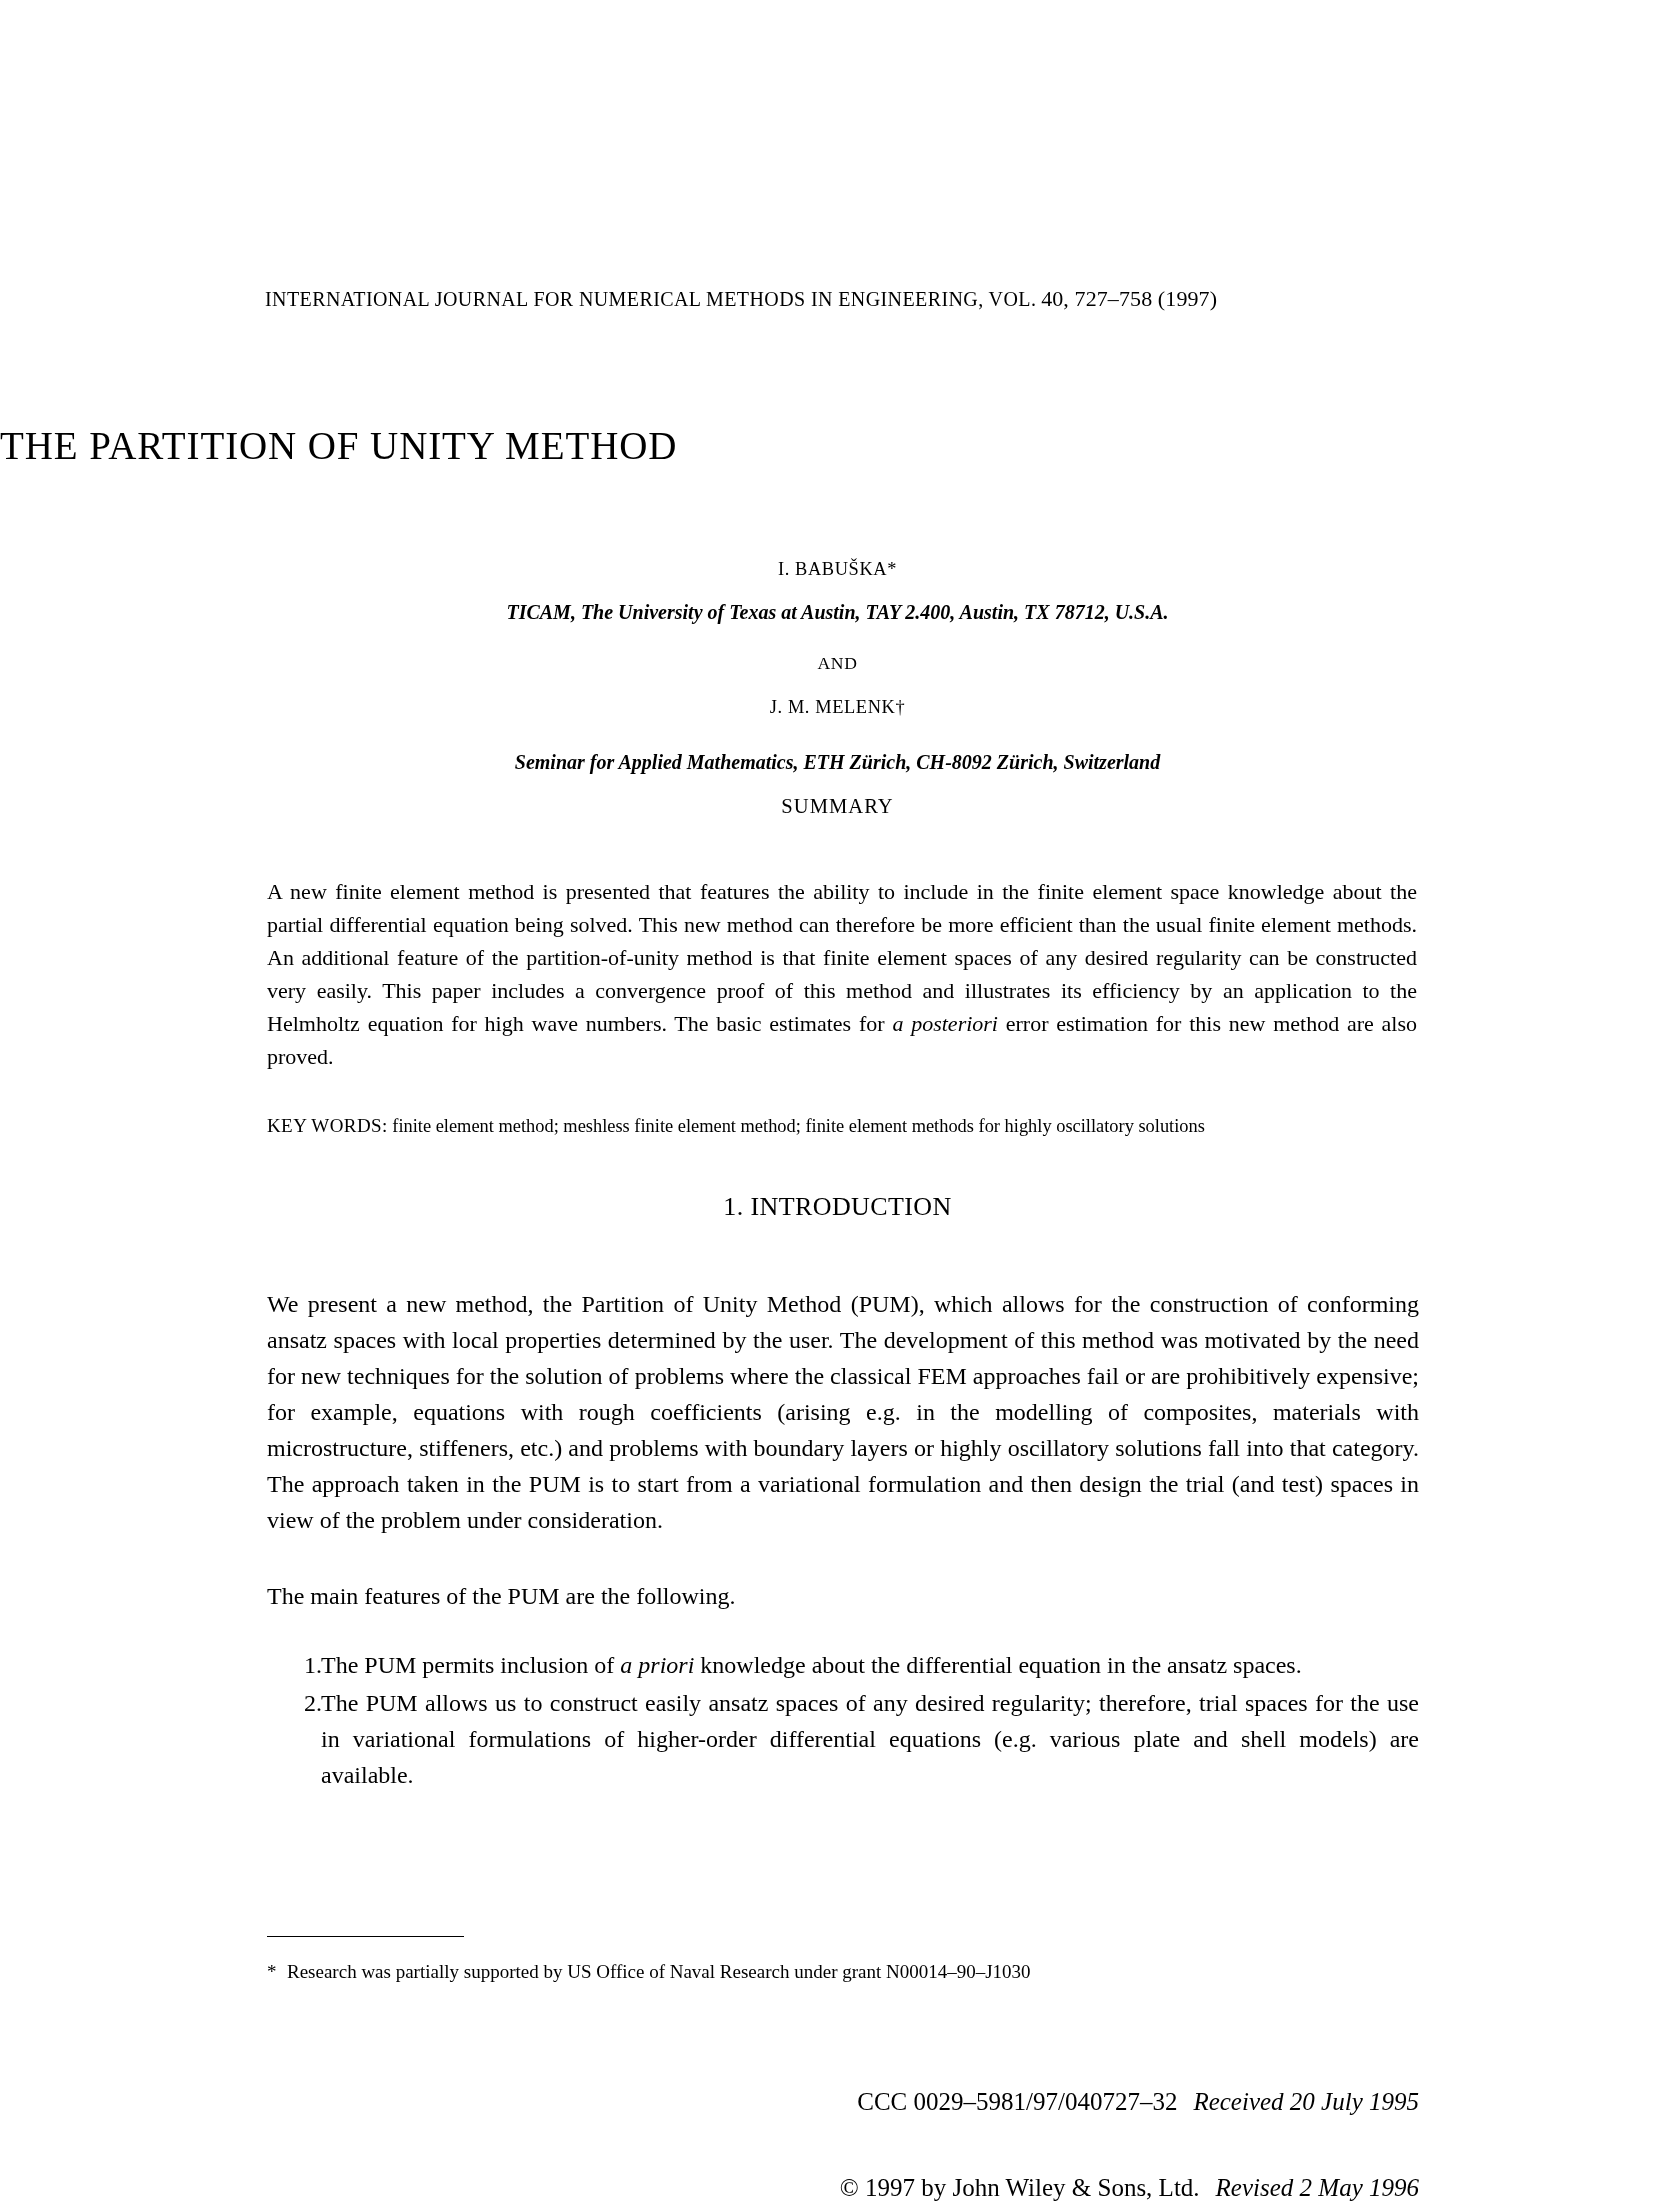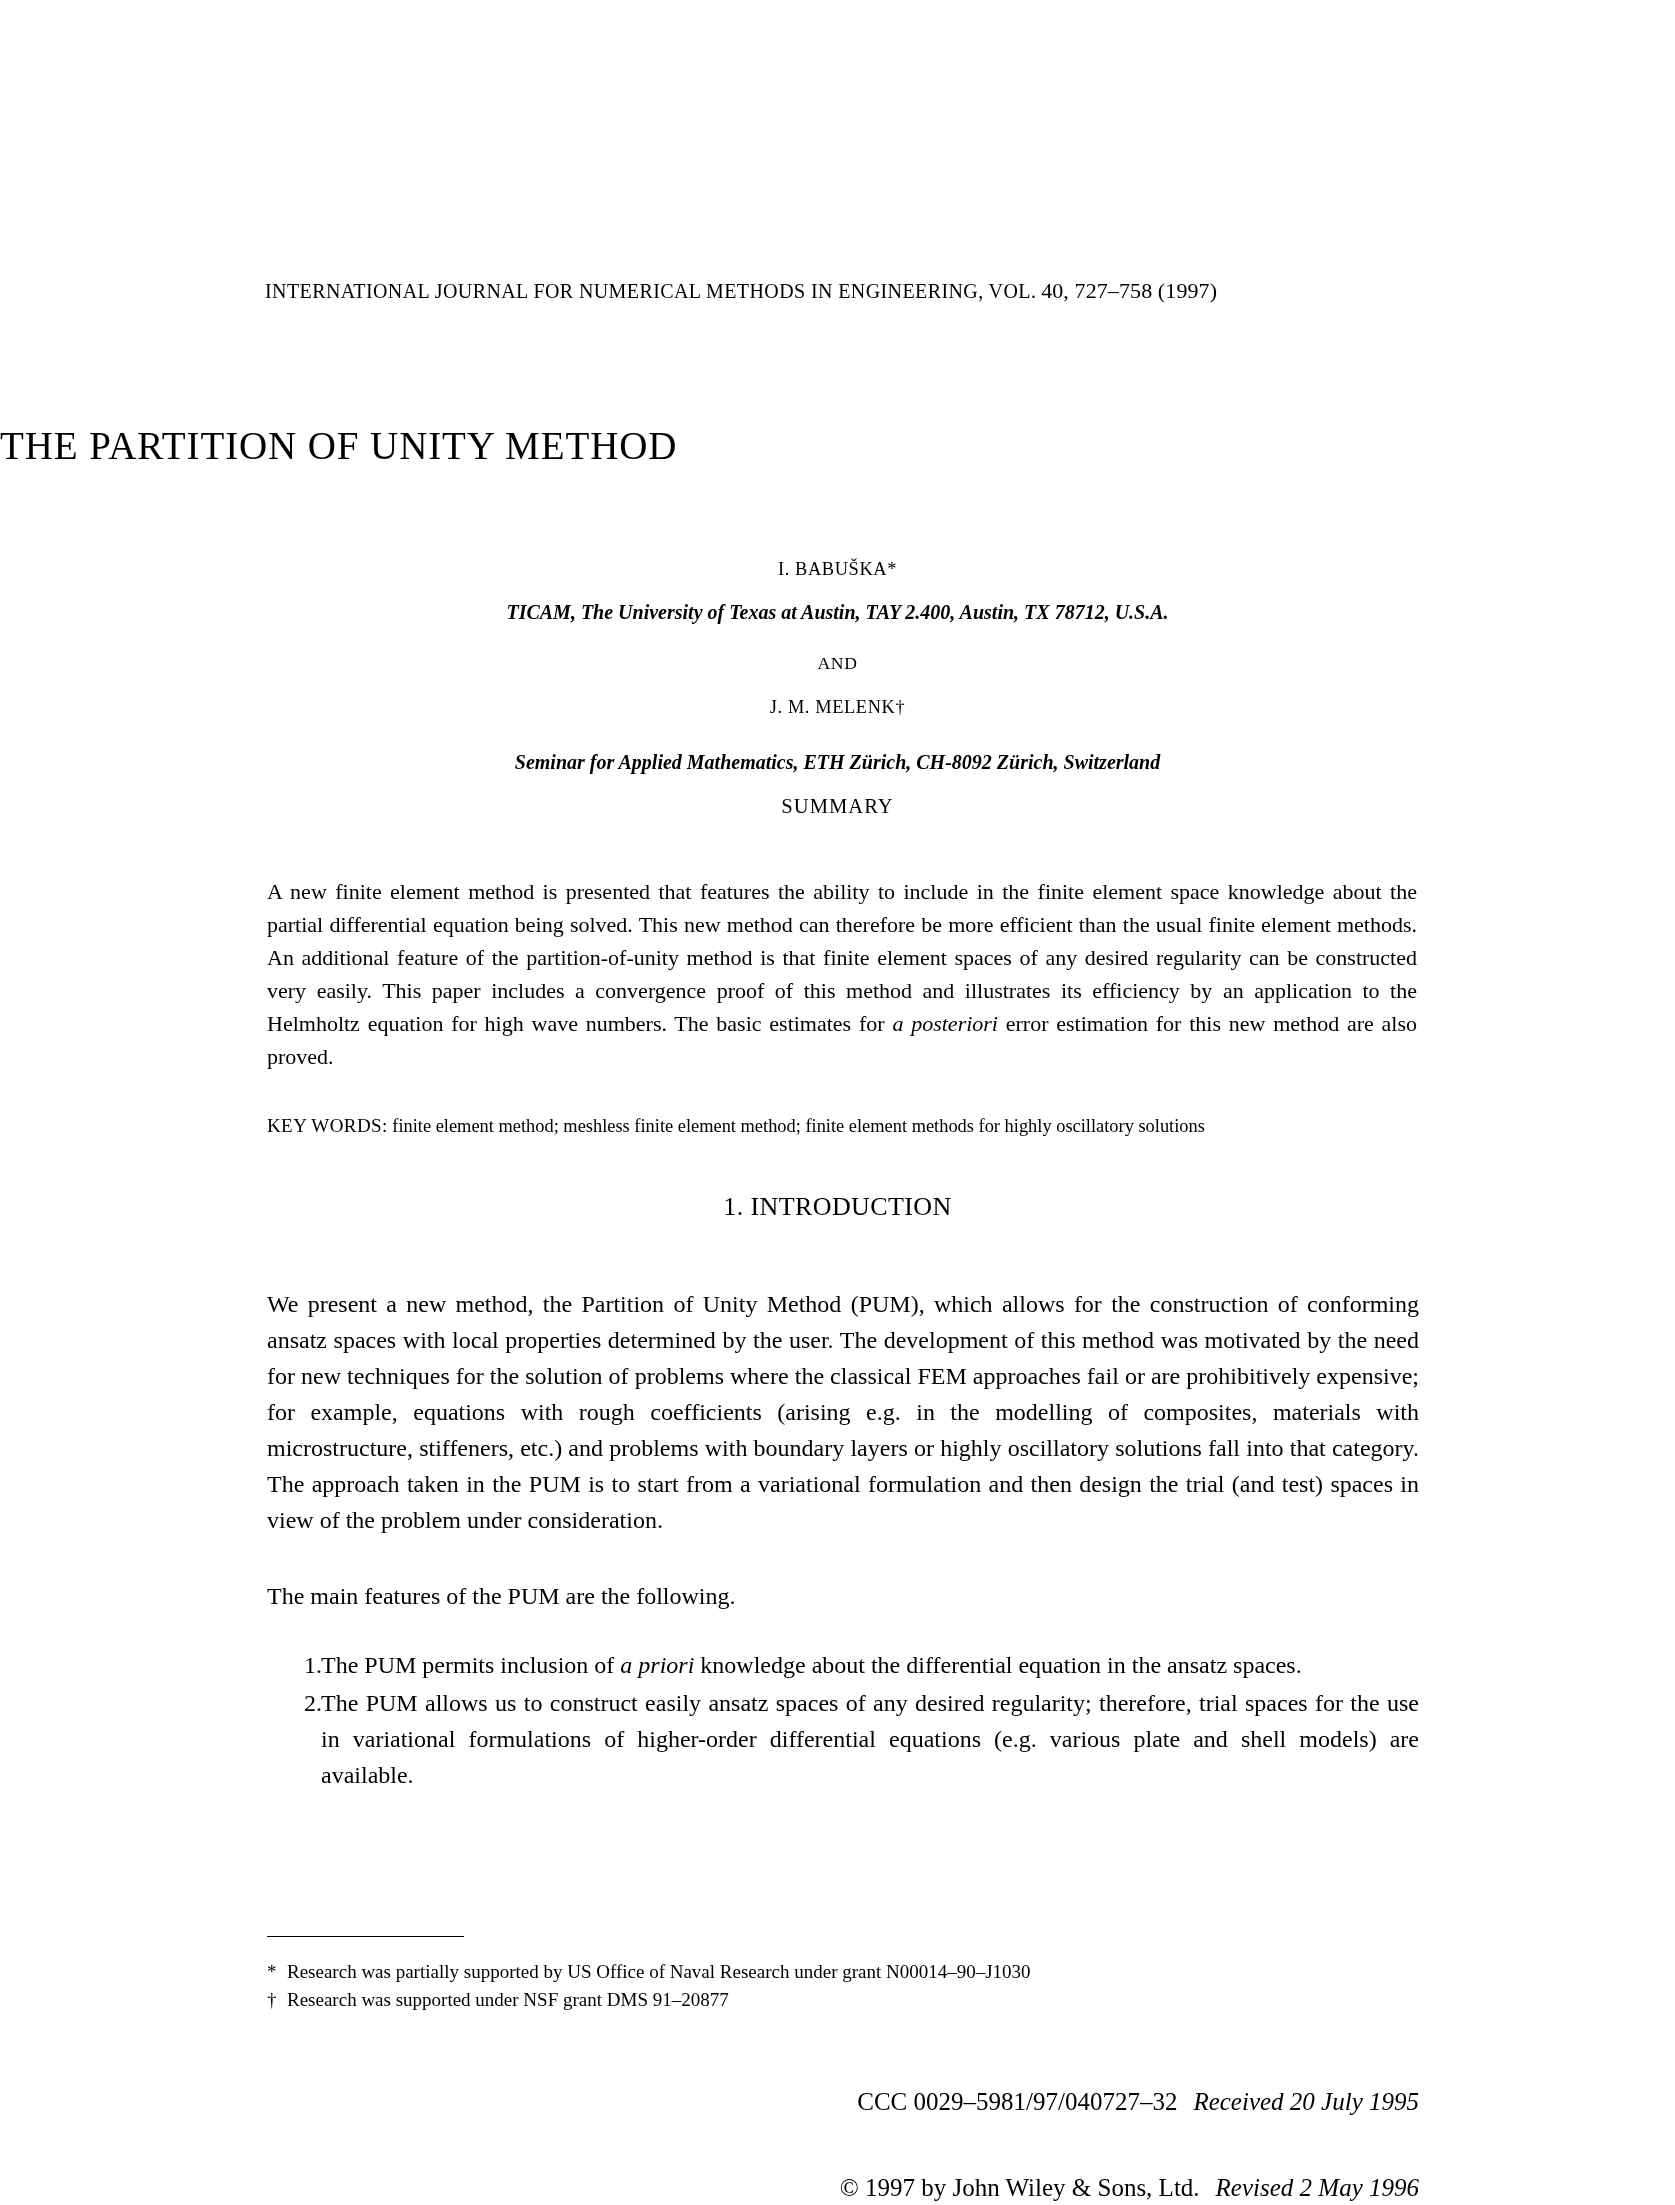--- a/index.html
+++ b/index.html
@@ -21,21 +21,21 @@
     position: absolute;
     left: 0; top: 0;
     width: 1675px;
     height: 2205px;
   }
 
   
   .running-head {
     position: absolute;
     left: 265px;
-    top: 278px;
+    top: 286px;
     width: 1154px;
     font-size: 19px;
     letter-spacing: 0.1px;
     white-space: nowrap;
   }
   .running-head .smallcaps {
     font-variant: small-caps;
     font-size: 20px;
     letter-spacing: 0.4px;
   }
@@ -275,23 +275,20 @@
     <li>
       <span class="marker">2.</span><span>The PUM allows us to construct easily ansatz spaces of any desired regularity; therefore, trial spaces for the use in variational formulations of higher-order differential equations (e.g. various plate and shell models) are available.</span>
     </li>
   </ol>
 
   <div class="footnote-rule"></div>
 
   <div class="footnotes">
     <div class="fn-line">
       <span class="fn-mark">*</span><span>Research was partially supported by US Office of Naval Research under grant N00014–90–J1030</span>
-    </div>
-    <div class="fn-line">
-      <span class="fn-mark">†</span><span>Research was supported under NSF grant DMS 91–20877</span>
     </div>
   </div>
 
   <div class="pub-footer">
     <div class="pub-row">
       <span class="pub-left">CCC  0029–5981/97/040727–32</span>
       <span class="pub-right">Received 20 July 1995</span>
     </div>
     <div class="pub-row">
       <span class="pub-left">© 1997 by John Wiley &amp; Sons, Ltd.</span>

